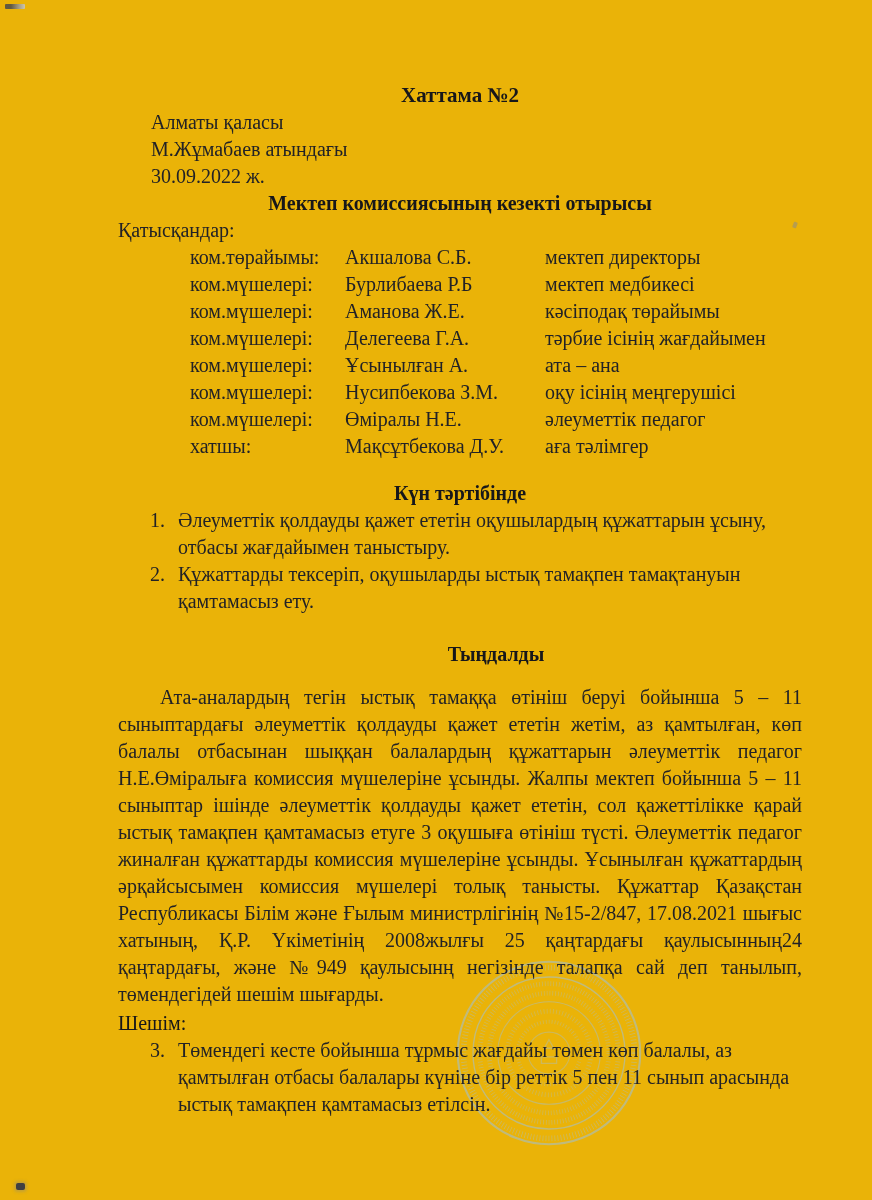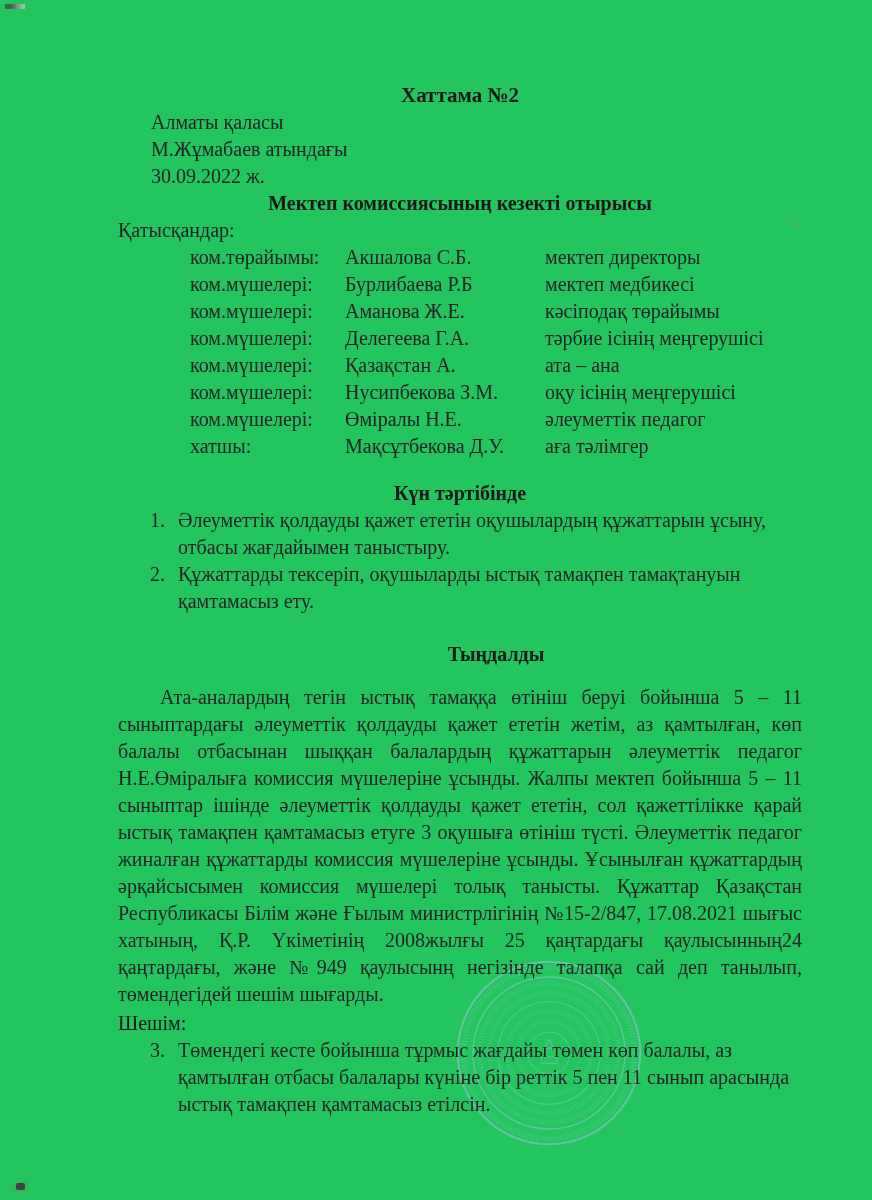--- a/index.html
+++ b/index.html
@@ -1,19 +1,19 @@
 <!DOCTYPE html>
 <html><head>
 <meta charset="utf-8">
 <style>
   html,body{margin:0;padding:0;background:#ffffff;}
   .page{
     position:relative;
     width:872px;height:1200px;
-    background:#22c55e;
+    background:#eab308;
     font-family:"Liberation Serif","DejaVu Serif",serif;
     color:#222226;
     overflow:hidden;
   }
   .content{
     position:absolute;inset:0;
     padding:82px 70px 0 118px;
     z-index:2;
   }
   .doc-title{
@@ -127,25 +127,25 @@
       <span>мектеп медбикесі</span>
     </div>
     <div class="participant-row">
       <span>ком.мүшелері:</span>
       <span>Аманова Ж.Е.</span>
       <span>кәсіподақ төрайымы</span>
     </div>
     <div class="participant-row">
       <span>ком.мүшелері:</span>
       <span>Делегеева Г.А.</span>
-      <span>тәрбие ісінің меңгерушісі</span>
+      <span>тәрбие ісінің жағдайымен</span>
     </div>
     <div class="participant-row">
       <span>ком.мүшелері:</span>
-      <span>Қазақстан А.</span>
+      <span>Ұсынылған А.</span>
       <span>ата – ана</span>
     </div>
     <div class="participant-row">
       <span>ком.мүшелері:</span>
       <span>Нусипбекова З.М.</span>
       <span>оқу ісінің меңгерушісі</span>
     </div>
     <div class="participant-row">
       <span>ком.мүшелері:</span>
       <span>Өміралы Н.Е.</span>

